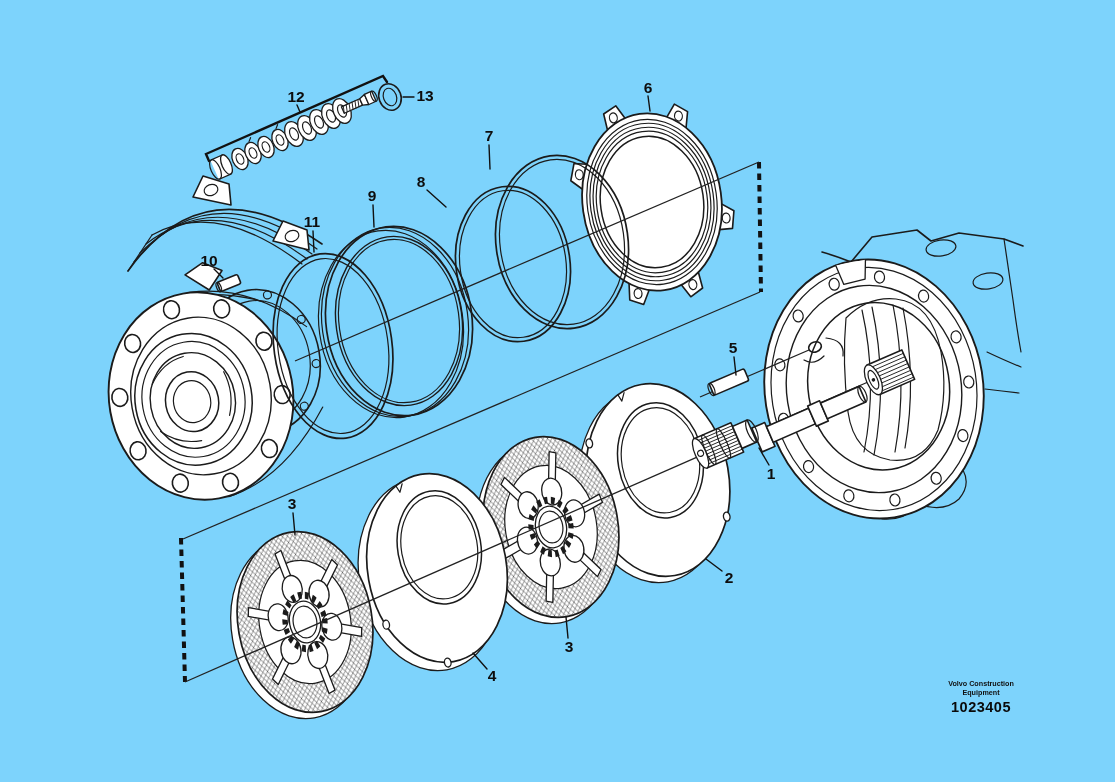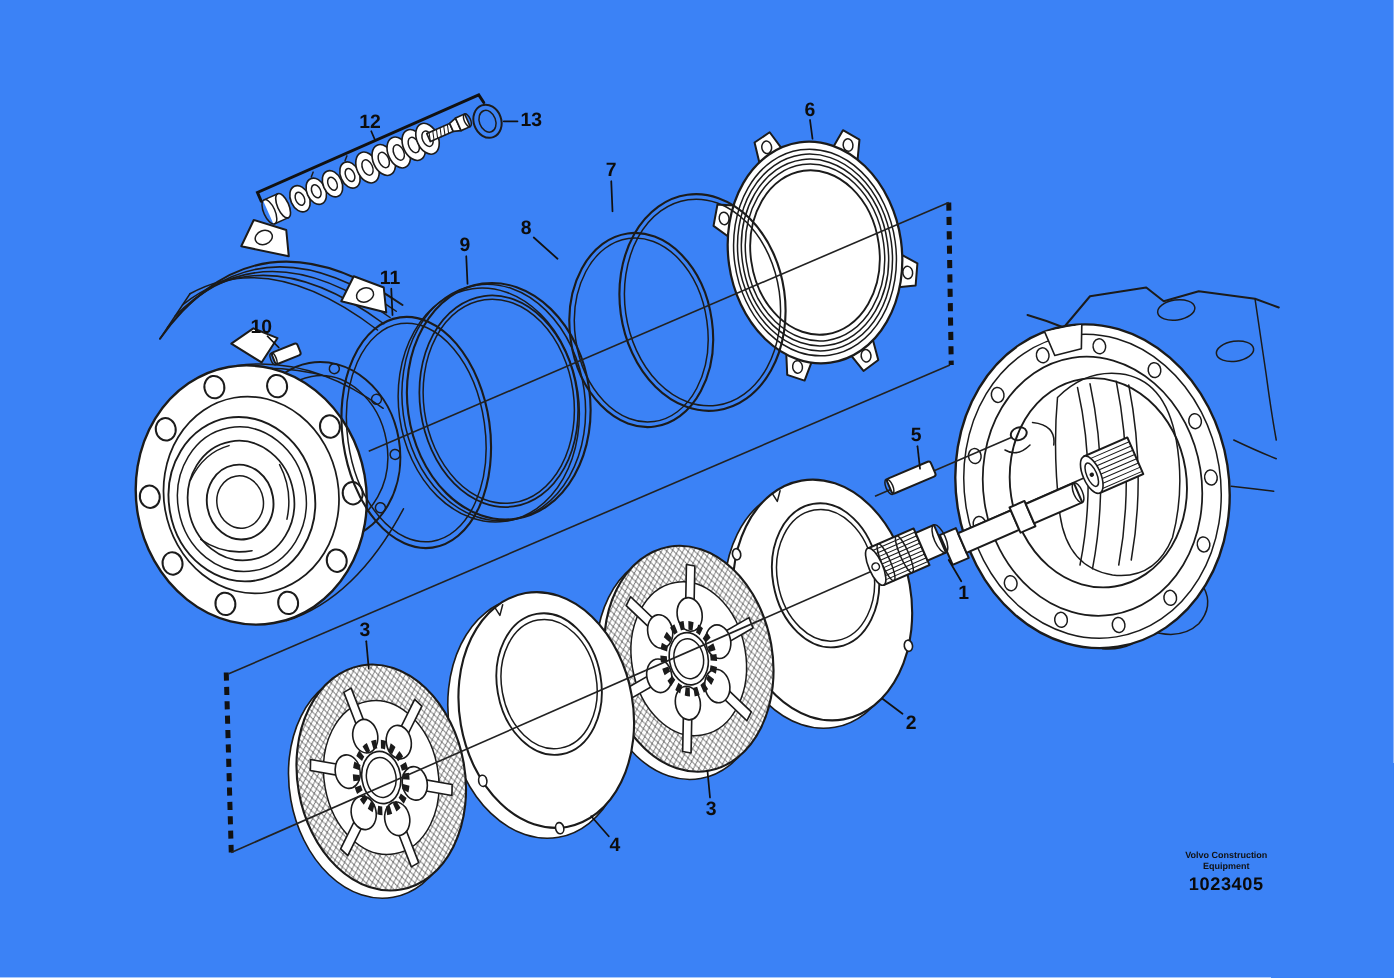--- a/index.html
+++ b/index.html
@@ -1,16 +1,16 @@
 <!DOCTYPE html>
 <html><head>
 <meta charset="utf-8">
 <style>
   html,body{margin:0;padding:0;background:#fff;}
-  .stage{position:relative;width:1115px;height:782px;background:#3b82f6;overflow:hidden;
+  .stage{position:relative;width:1115px;height:782px;background:#7dd3fc;overflow:hidden;
          font-family:"Liberation Sans",sans-serif;}
   svg{display:block;}
   .ln{fill:none;stroke:#1b1b1b;stroke-width:1.6;stroke-linecap:round;stroke-linejoin:round;}
   .ln2{fill:none;stroke:#1b1b1b;stroke-width:1.2;stroke-linecap:round;stroke-linejoin:round;}
   .fw{fill:#ffffff;stroke:#1b1b1b;stroke-width:1.6;stroke-linecap:round;stroke-linejoin:round;}
   .fw2{fill:#ffffff;stroke:#1b1b1b;stroke-width:1.3;stroke-linecap:round;stroke-linejoin:round;}
   .nss{vector-effect:non-scaling-stroke;}
   .thin{stroke-width:0.85;}
   .cl{fill:none;stroke:#222;stroke-width:1.3;}
   .dashed{fill:none;stroke:#111;stroke-width:4;stroke-dasharray:6.5 5;}

